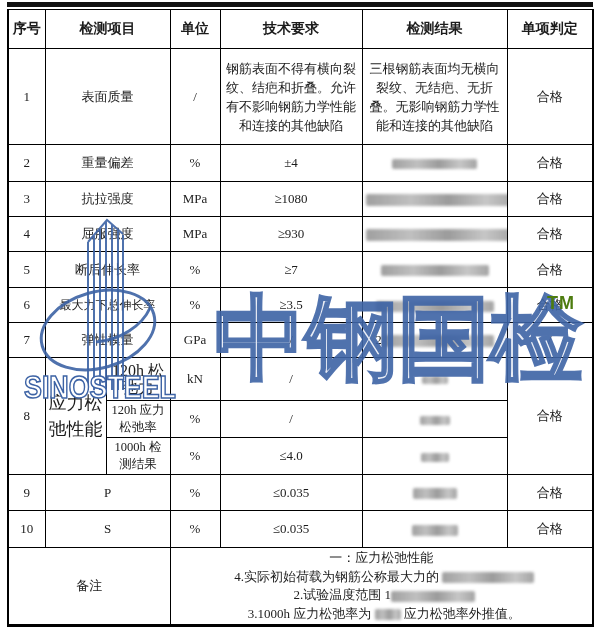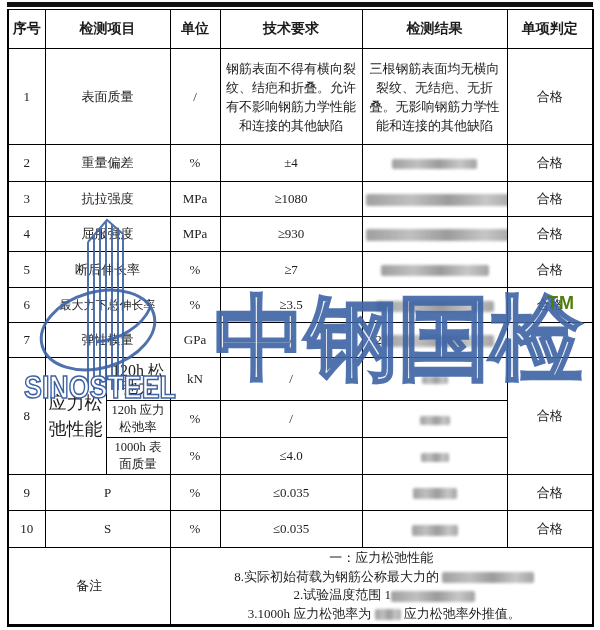--- a/index.html
+++ b/index.html
@@ -147,21 +147,21 @@
     <td><span class="blur" style="width:26px;height:8px"></span></td>
     <td rowspan="3">合格</td>
   </tr>
   <tr style="height:34px">
     <td style="font-size:12.5px;line-height:17px">120h 应力松弛率</td>
     <td>%</td>
     <td>/</td>
     <td><span class="blur" style="width:30px;height:9px"></span></td>
   </tr>
   <tr style="height:37px">
-    <td style="font-size:12.5px;line-height:17px">1000h 表面质量</td>
+    <td style="font-size:12.5px;line-height:17px">1000h 检测结果</td>
     <td>%</td>
     <td>≤4.0</td>
     <td><span class="blur" style="width:28px;height:9px"></span></td>
   </tr>
 
   <tr style="height:36px">
     <td>9</td>
     <td colspan="2">P</td>
     <td>%</td>
     <td>≤0.035</td>
@@ -175,21 +175,21 @@
     <td>%</td>
     <td>≤0.035</td>
     <td><span class="blur" style="width:46px;height:11px"></span></td>
     <td>合格</td>
   </tr>
 
   <tr style="height:74px">
     <td colspan="3">备注</td>
     <td colspan="4" class="remark-cell">
       <div class="rline">一：应力松弛性能</div>
-      <div class="rline indent"><span>8.实际初始荷载为钢筋公称最大力的</span> <span class="blur" style="width:92px;height:11px"></span></div>
+      <div class="rline indent"><span>4.实际初始荷载为钢筋公称最大力的</span> <span class="blur" style="width:92px;height:11px"></span></div>
       <div class="rline indent"><span>2.试验温度范围</span> <span>1</span><span class="blur" style="width:84px;height:11px"></span></div>
       <div class="rline indent"><span>3.1000h 应力松弛率为</span> <span class="blur" style="width:26px;height:11px"></span> <span>应力松弛率外推值。</span></div>
     </td>
   </tr>
 </tbody>
   </table>
 
 <div class="overlay">
   <svg class="logo-svg" width="200" height="210" viewBox="0 0 200 210">
 

